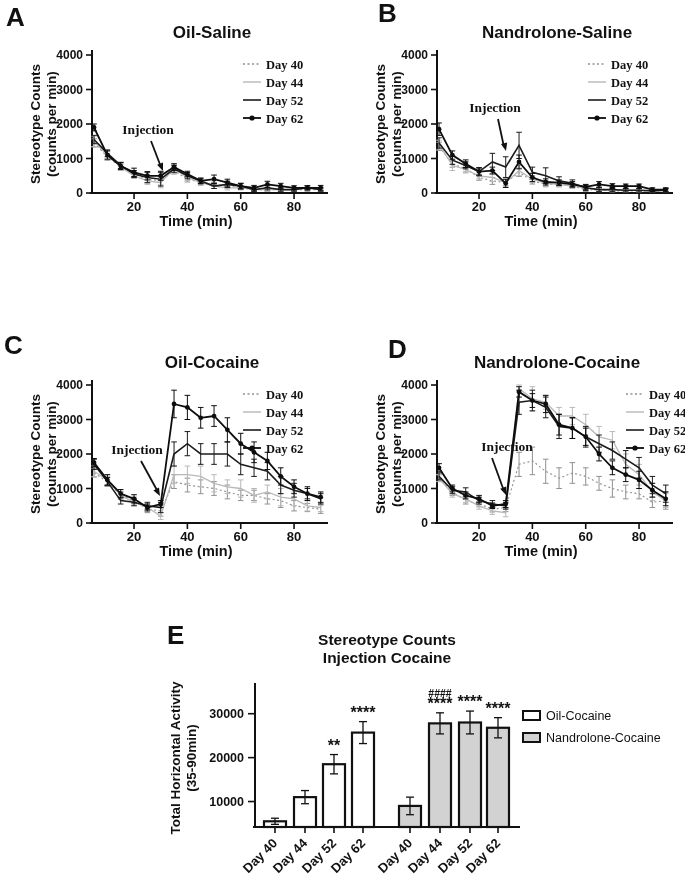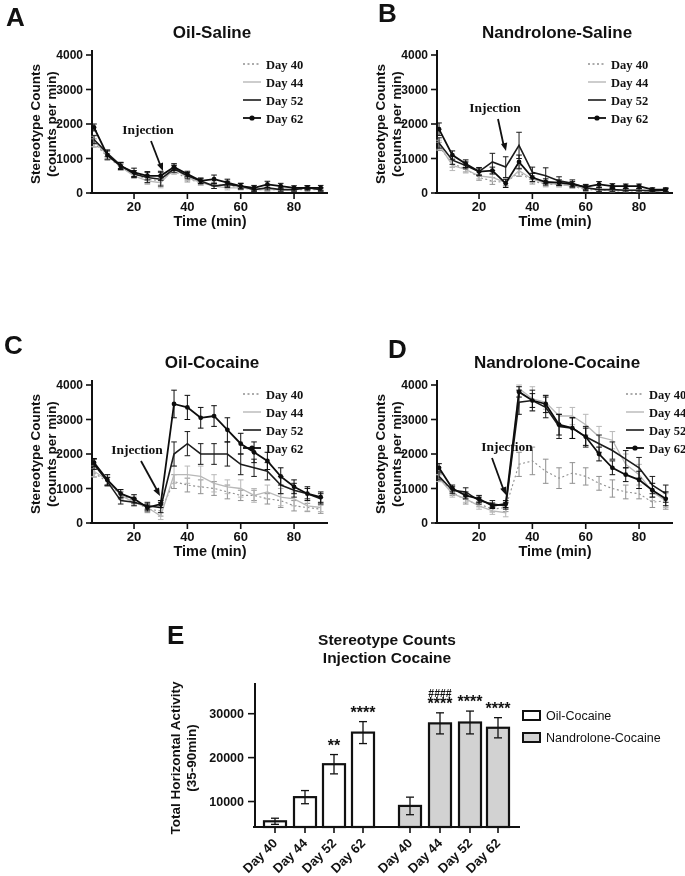--- a/index.html
+++ b/index.html
@@ -14,21 +14,21 @@
   .plabel{position:absolute;font-size:26px;font-weight:bold;line-height:1;}
   .pa-label{left:6px;top:4px;}
   .pb-label{left:33px;top:0px;}
   .pc-label{left:4px;top:2px;}
   .pd-label{left:43px;top:6px;}
   .pe-label{left:37px;top:7px;}
   .ptitle{position:absolute;left:60px;top:12px;width:280px;margin:12px;font-size:17px;font-weight:bold;text-align:center;line-height:1.1;}
   .etitle{position:absolute;left:117px;top:16px;width:280px;margin:0;font-size:15.5px;font-weight:bold;text-align:center;line-height:18px;}
   .ylab{position:absolute;left:-41px;top:108px;width:170px;height:32px;transform:rotate(-90deg);text-align:center;font-weight:bold;font-size:13.5px;line-height:15.5px;}
   .ylab-e{position:absolute;left:-55px;top:126px;width:220px;height:34px;transform:rotate(-90deg);text-align:center;font-weight:bold;font-size:13.5px;line-height:16px;}
-  .xlab{position:absolute;left:130px;top:213px;width:160px;text-align:center;font-weight:bold;font-size:14.5px;}
+  .xlab{position:absolute;left:116px;top:213px;width:160px;text-align:center;font-weight:bold;font-size:14.5px;}
   svg.plot{position:absolute;left:0;top:0;}
 </style>
 </head>
 <body>
 
 <div class="figure">
 
   <section class="panel panel-a">
     <span class="plabel pa-label">A</span>
     <h3 class="ptitle">Oil-Saline</h3>

